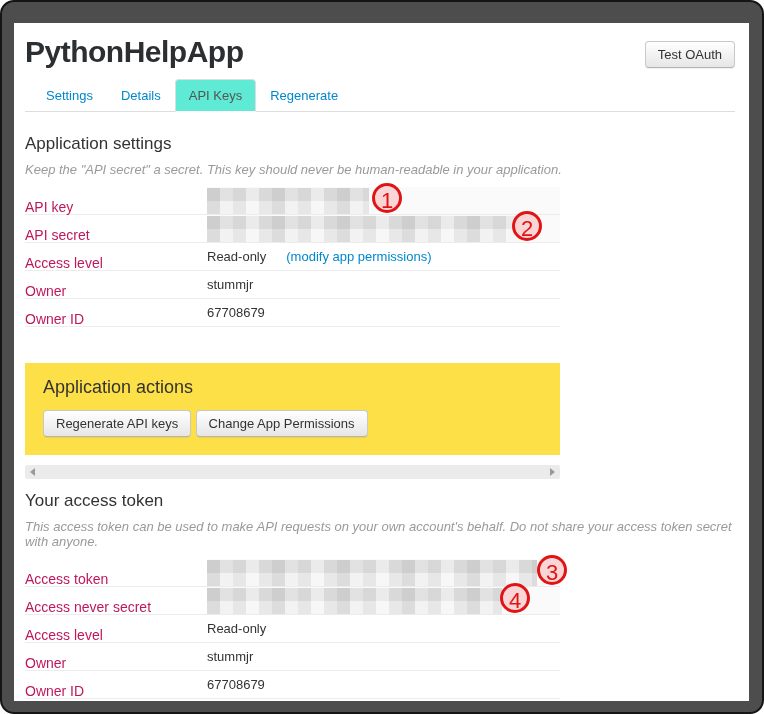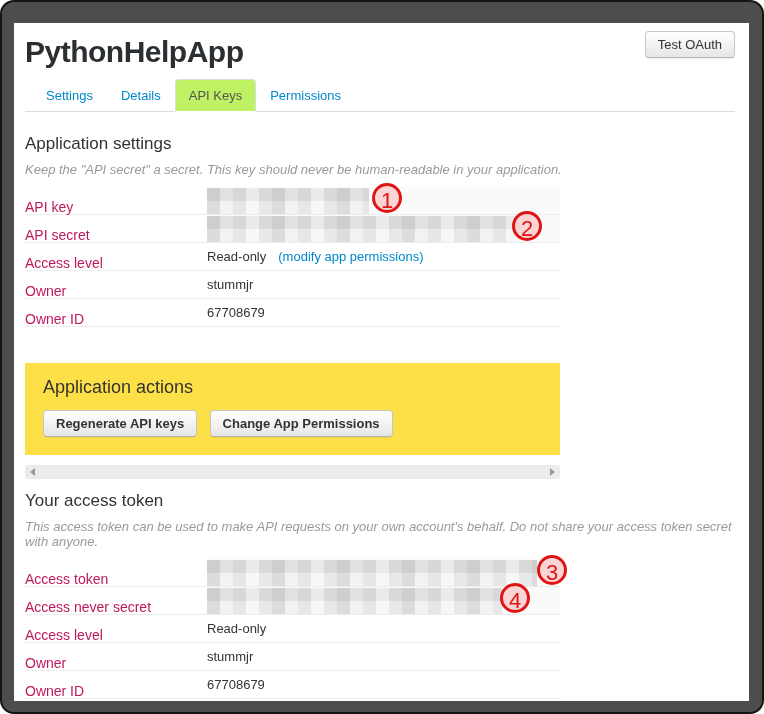--- a/index.html
+++ b/index.html
@@ -34,41 +34,41 @@
     display: inline-block;
     padding: 5px 12px;
     font-size: 13px; color: #333;
     background: linear-gradient(#ffffff, #e6e6e6);
     border: 1px solid #c8c8c8; border-bottom-color: #b3b3b3;
     border-radius: 4px;
     box-shadow: 0 1px 1px rgba(0,0,0,0.06);
     cursor: pointer;
     white-space: nowrap;
   }
-  .test-oauth { margin-top: 2px; text-align: center; }
+  .test-oauth { margin-top: 12px; text-align: center; }
 
   
   .tab-bar {
     margin-top: 10px;
     border-bottom: 1px solid #ddd;
     padding-left: 7px;
     display: flex;
   }
   .tab {
     font-size: 13px;
     color: #0088cc;
     padding: 8px 13px;
     margin-bottom: -1px;
     border: 1px solid transparent;
     border-radius: 4px 4px 0 0;
     cursor: pointer;
   }
   .tab.active {
     color: #555;
-    background: #bef264;
+    background: #5eead4;
     border-color: #ddd;
     border-bottom-color: #ffffff;
     cursor: default;
   }
 
   
   .section-heading {
     font-size: 17px; font-weight: normal; color: #333;
     margin: 22px 0 0 0;
   }
@@ -86,21 +86,21 @@
     position: relative;
   }
   .kv-label { flex: 0 0 182px; font-size: 14px; color: #be185d; margin-top: 12px; }
   .kv-value {
     flex: 1; height: 100%;
     display: flex; align-items: center;
     font-size: 13px; color: #333;
     position: relative;
   }
   .kv-row.redacted .kv-value { background: #fafafa; }
-  .kv-link { color: #0088cc; text-decoration: none; margin-left: 12px; cursor: pointer; }
+  .kv-link { color: #0088cc; text-decoration: none; margin-left: 20px; cursor: pointer; }
 
   
   .blur-block {
     height: 26px;
     background-color: #ededed;
     background-image:
       repeating-linear-gradient(90deg,
         rgba(125,125,125,0.20) 0 13px,
         rgba(215,215,215,0.06) 13px 26px,
         rgba(150,150,150,0.14) 26px 39px,
@@ -134,21 +134,21 @@
   .actions-box {
     width: 535px;
     background: #fde047;
     margin-top: 36px;
     padding: 14px 18px 18px 18px;
   }
   .actions-heading {
     font-size: 18px; font-weight: normal; color: #333;
     margin: 0 0 12px 0;
   }
-  .actions-box .btn { margin-right: 8px; font-weight: bold; }
+  .actions-box .btn { margin-right: 0; }
 
   
   .h-scrollbar {
     width: 535px; height: 14px;
     background: #ebebeb;
     border-radius: 2px;
     margin-top: 10px;
     position: relative;
     cursor: default;
   }
@@ -167,21 +167,21 @@
 
   <div class="page-header">
     <h1 class="app-title">PythonHelpApp</h1>
     <button class="btn test-oauth">Test OAuth</button>
   </div>
 
   <div class="tab-bar">
     <div class="tab">Settings</div>
     <div class="tab">Details</div>
     <div class="tab active">API Keys</div>
-    <div class="tab">Permissions</div>
+    <div class="tab">Regenerate</div>
   </div>
 
   <h2 class="section-heading">Application settings</h2>
   <p class="section-desc">Keep the "API secret" a secret. This key should never be human-readable in your application.</p>
 
   <div class="kv-table">
     <div class="kv-row redacted">
       <div class="kv-label">API key</div>
       <div class="kv-value">
         <div class="blur-block blur-key"></div>

